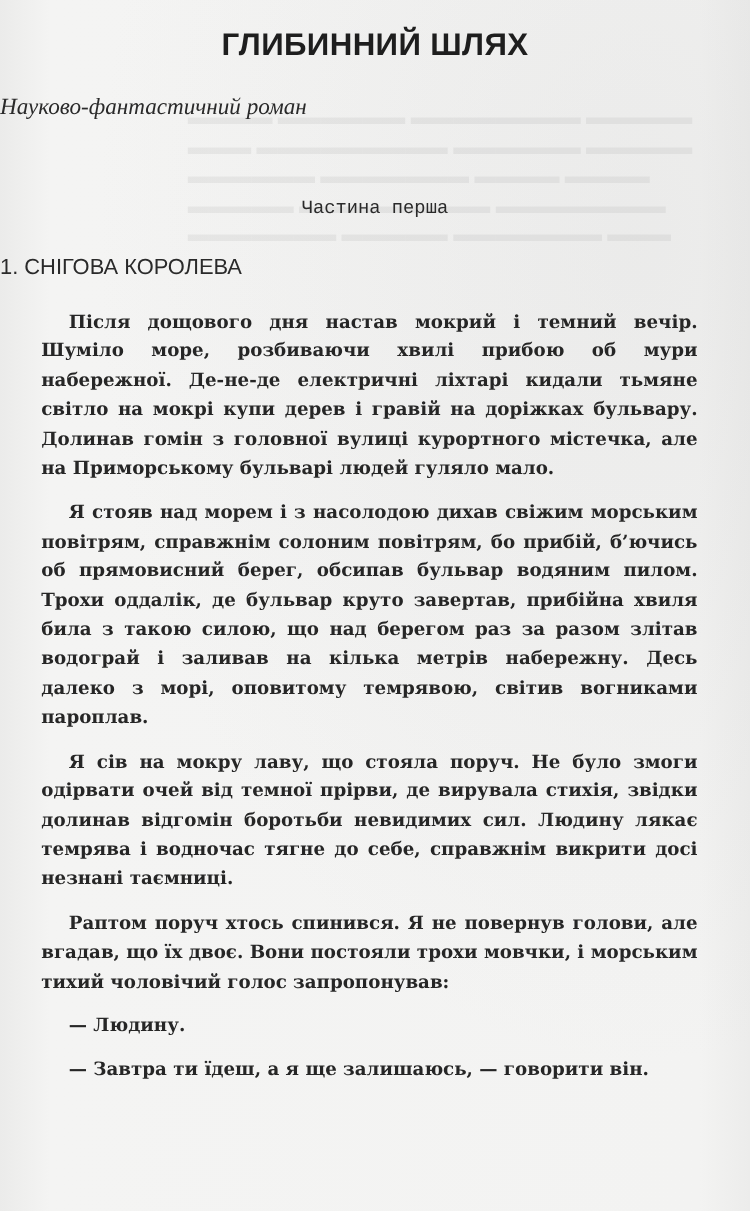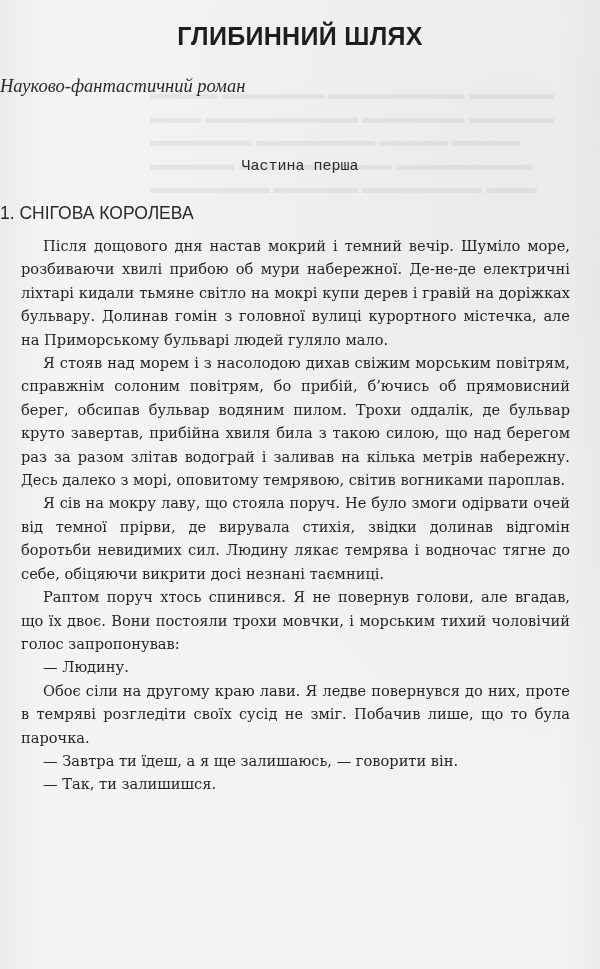--- a/index.html
+++ b/index.html
@@ -39,21 +39,21 @@
   .chapter {
     position: absolute; left: 0; top: 203px; width: 600px; 
     font-family: "Liberation Sans", sans-serif; font-size: 17.5px; color: #2a2a2a;
   }
   .body-text {
     position: absolute; left: 21px; top: 234px; width: 549px;
     font-family: "DejaVu Serif", serif; font-size: 14.6px; line-height: 23.4px;
     color: #262626;
   }
   .body-text p {
-    margin: 0; text-indent: 22px; text-align: justify; hyphens: none;
+    margin: 12px; text-indent: 22px; text-align: justify; hyphens: none; font-weight: bold;
   }
 </style>
 </head>
 <body>
 
 <div class="page">
 
   <div class="bleed" aria-hidden="true">
     ▬▬▬▬ ▬▬▬▬▬▬ ▬▬▬▬▬▬▬▬ ▬▬▬▬▬<br>
     ▬▬▬ ▬▬▬▬▬▬▬▬▬ ▬▬▬▬▬▬ ▬▬▬▬▬<br>
@@ -63,21 +63,19 @@
   </div>
 
   <div class="title">ГЛИБИННИЙ ШЛЯХ</div>
   <div class="subtitle">Науково-фантастичний роман</div>
   <div class="part">Частина перша</div>
   <div class="chapter">1. СНІГОВА КОРОЛЕВА</div>
 
   <div class="body-text">
     <p>Після дощового дня настав мокрий і темний вечір. Шуміло море, розбиваючи хвилі прибою об мури набережної. Де-не-де електричні ліхтарі кидали тьмяне світло на мокрі купи дерев і гравій на доріжках бульвару. Долинав гомін з головної вулиці курортного містечка, але на Приморському бульварі людей гуляло мало.</p>
     <p>Я стояв над морем і з насолодою дихав свіжим морським повітрям, справжнім солоним повітрям, бо прибій, б’ючись об прямовисний берег, обсипав бульвар водяним пилом. Трохи оддалік, де бульвар круто завертав, прибійна хвиля била з такою силою, що над берегом раз за разом злітав водограй і заливав на кілька метрів набережну. Десь далеко з морі, оповитому темрявою, світив вогниками пароплав.</p>
-    <p>Я сів на мокру лаву, що стояла поруч. Не було змоги одірвати очей від темної прірви, де вирувала стихія, звідки долинав відгомін боротьби невидимих сил. Людину лякає темрява і водночас тягне до себе, обіцяючи викрити досі незнані таємниці.</p>
+    <p>Я сів на мокру лаву, що стояла поруч. Не було змоги одірвати очей від темної прірви, де вирувала стихія, звідки долинав відгомін боротьби невидимих сил. Людину лякає темрява і водночас тягне до себе, справжнім викрити досі незнані таємниці.</p>
     <p>Раптом поруч хтось спинився. Я не повернув голови, але вгадав, що їх двоє. Вони постояли трохи мовчки, і морським тихий чоловічий голос запропонував:</p>
     <p>— Людину.</p>
-    <p>Обоє сіли на другому краю лави. Я ледве повернувся до них, проте в темряві розгледіти своїх сусід не зміг. Побачив лише, що то була парочка.</p>
     <p>— Завтра ти їдеш, а я ще залишаюсь, — говорити він.</p>
-    <p>— Так, ти залишишся.</p>
   </div>
 
 </div>
 
 </body></html>

